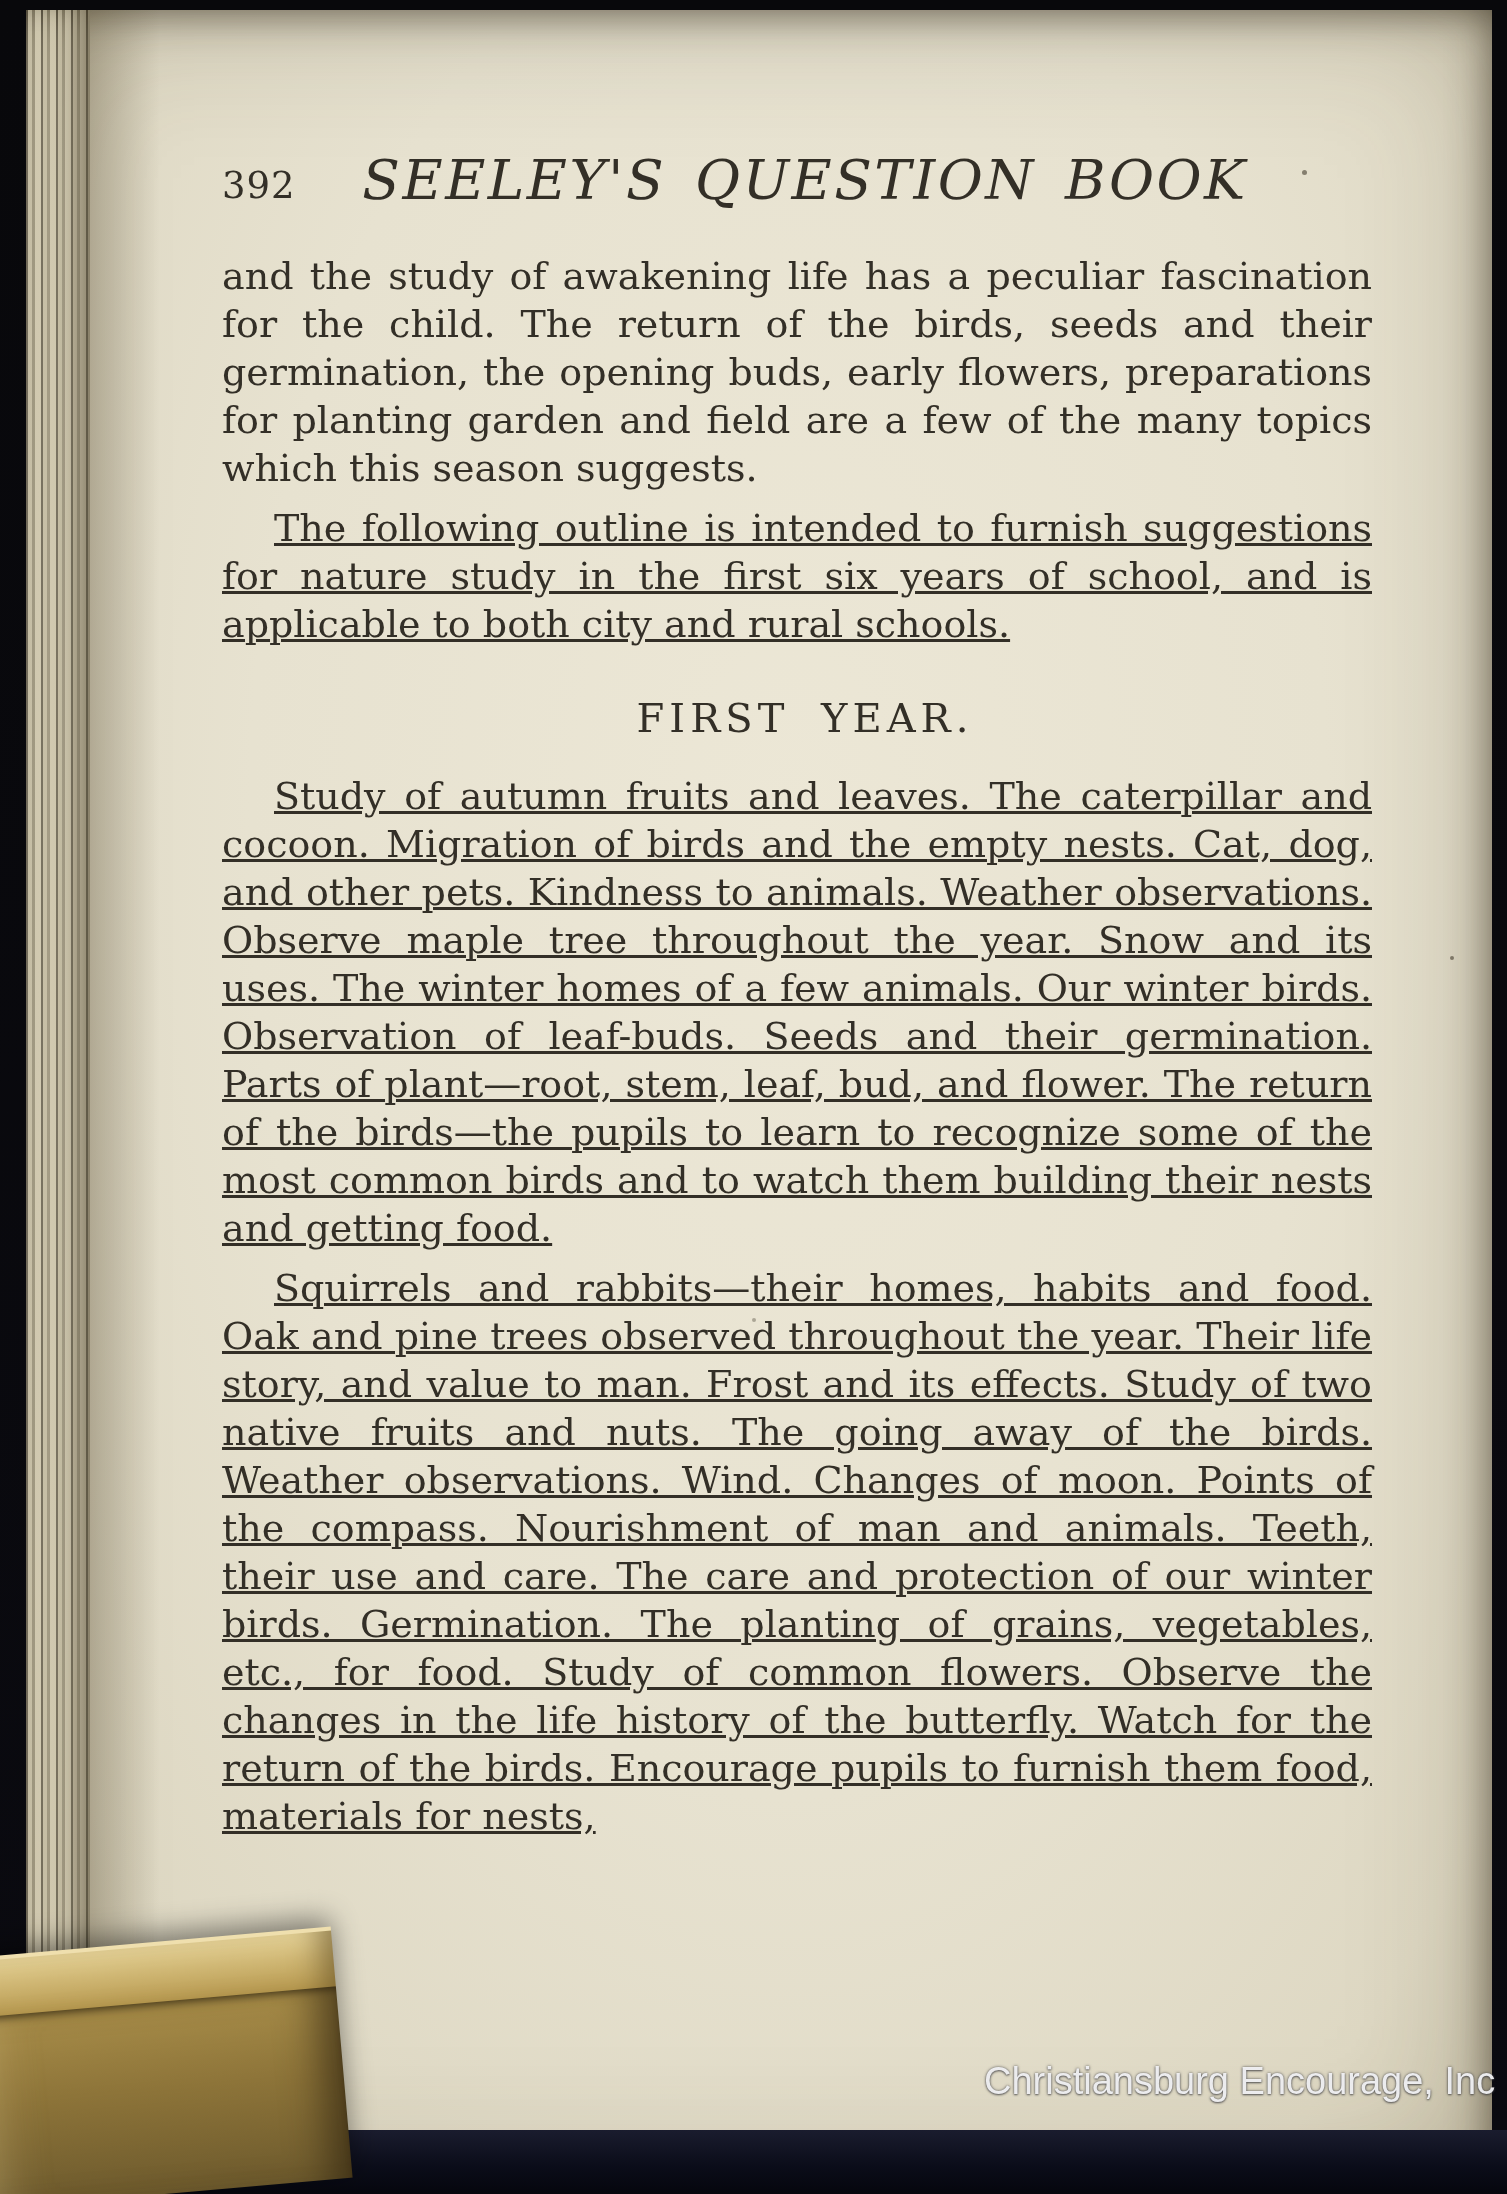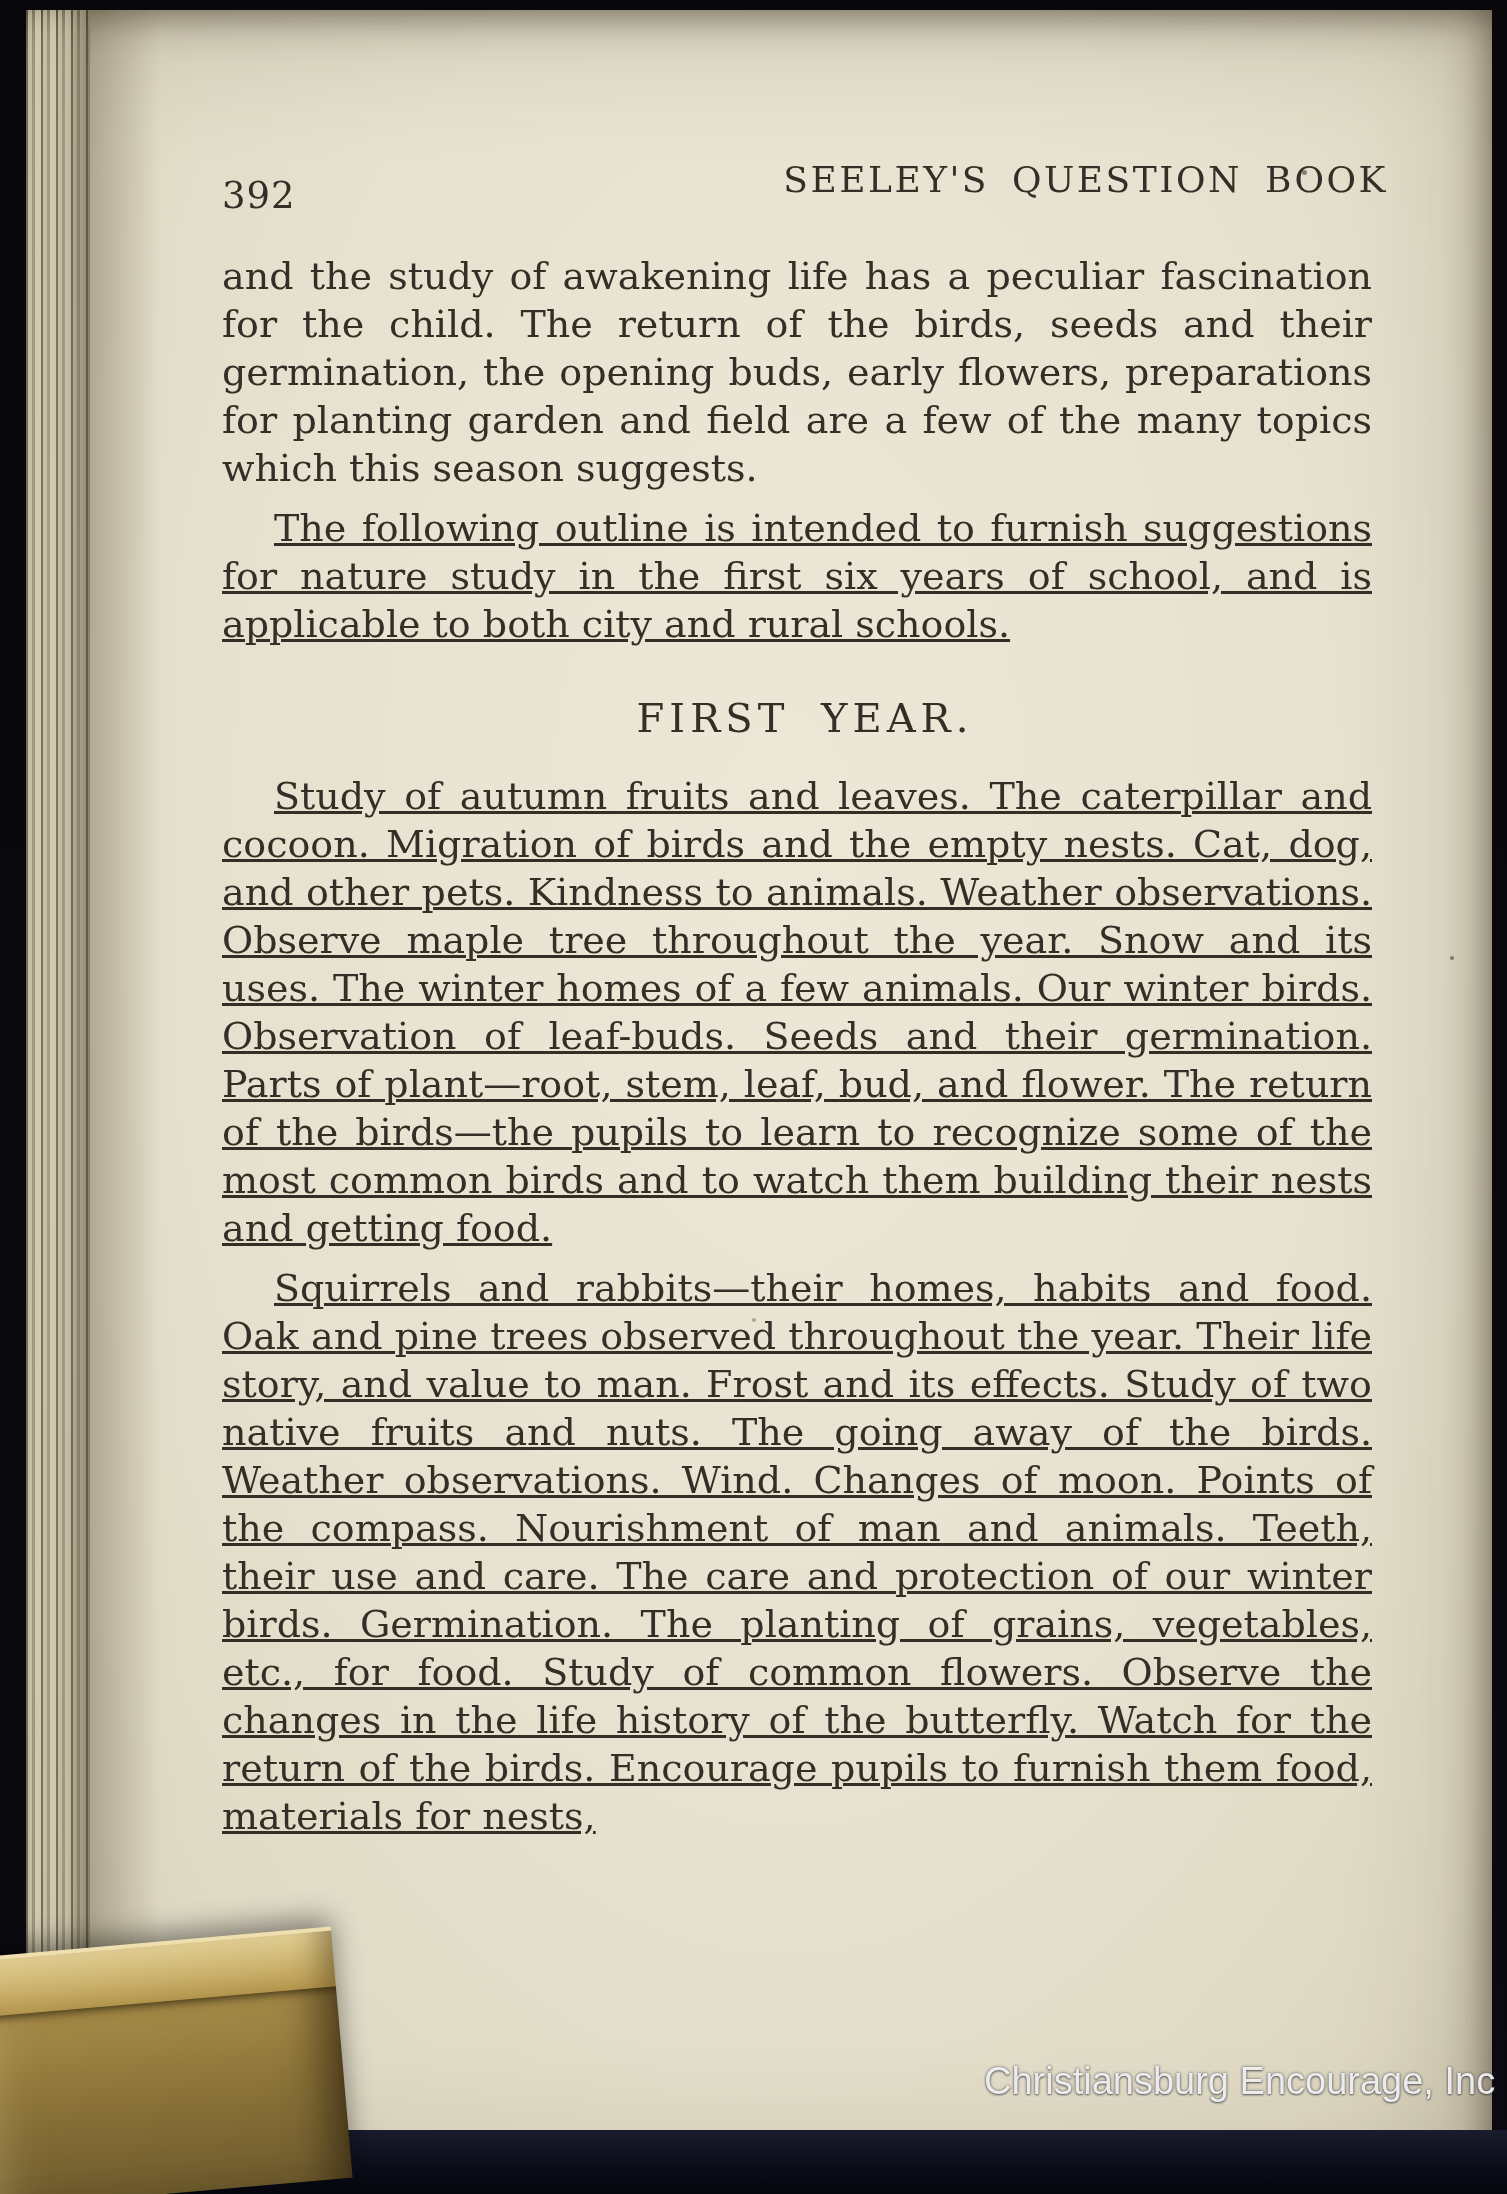--- a/index.html
+++ b/index.html
@@ -64,27 +64,28 @@
     text-align: justify;
   }
   .header-row {
     position: relative;
     height: 62px;
     margin-bottom: 34px;
   }
   .page-num {
     position: absolute;
     left: 0;
-    top: 16px;
+    top: 6px;
     font-size: 37px;
     letter-spacing: 1px;
   }
   .running-header {
-    text-align: right;
-    font-size: 36px;
+    text-align: center;
+    font-style: italic;
+    font-size: 55px;
     letter-spacing: 2.5px;
     word-spacing: 9px;
   }
   .para {
     margin: 0 16px 12px 0;
   }
   .para.indent {
     text-indent: 52px;
     text-decoration: underline;
   }

